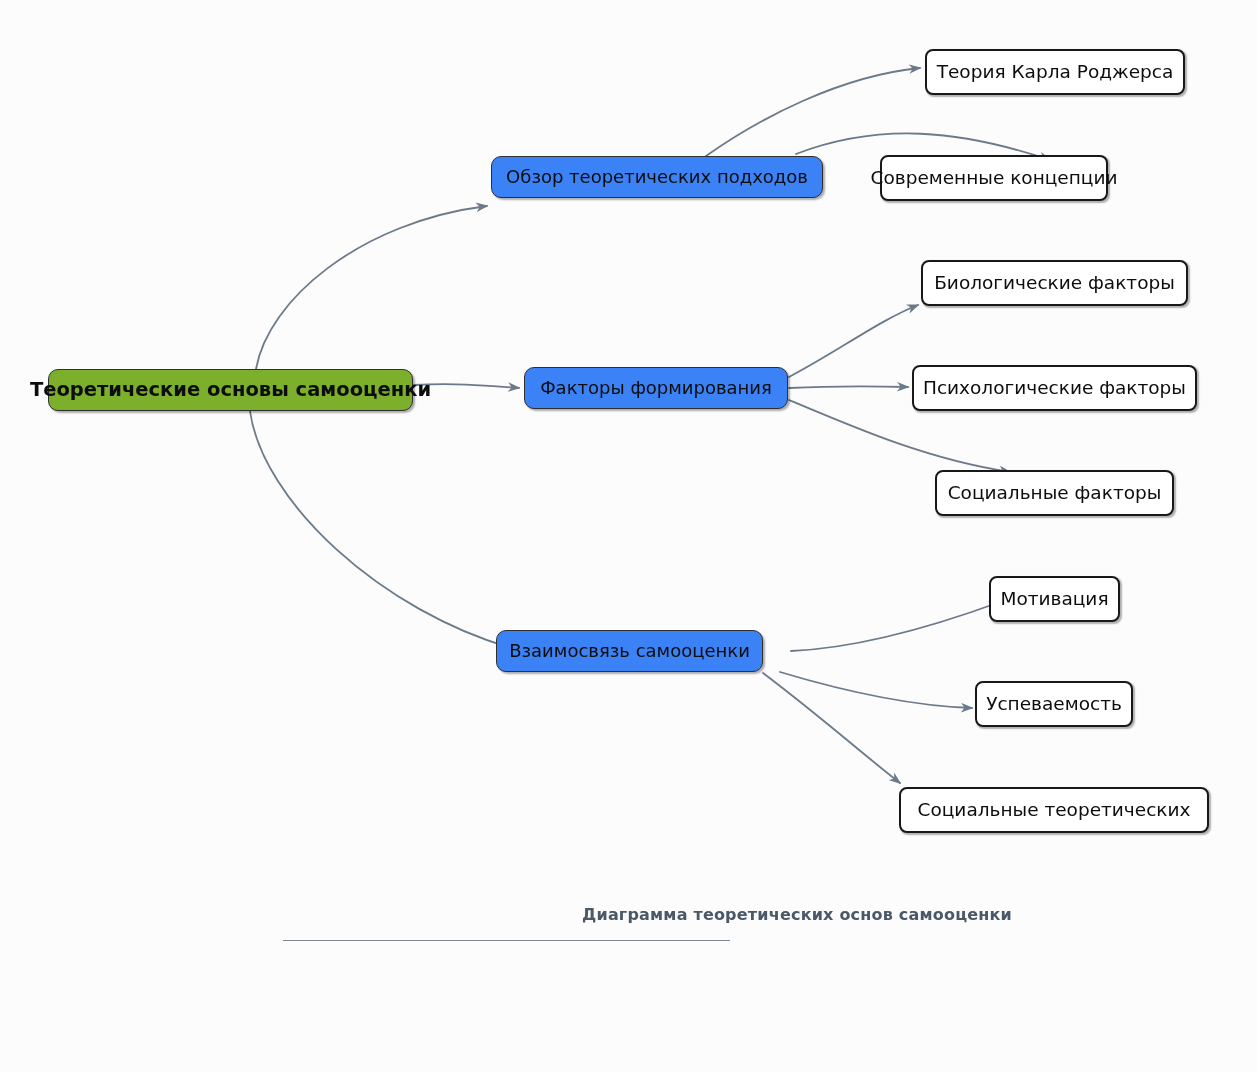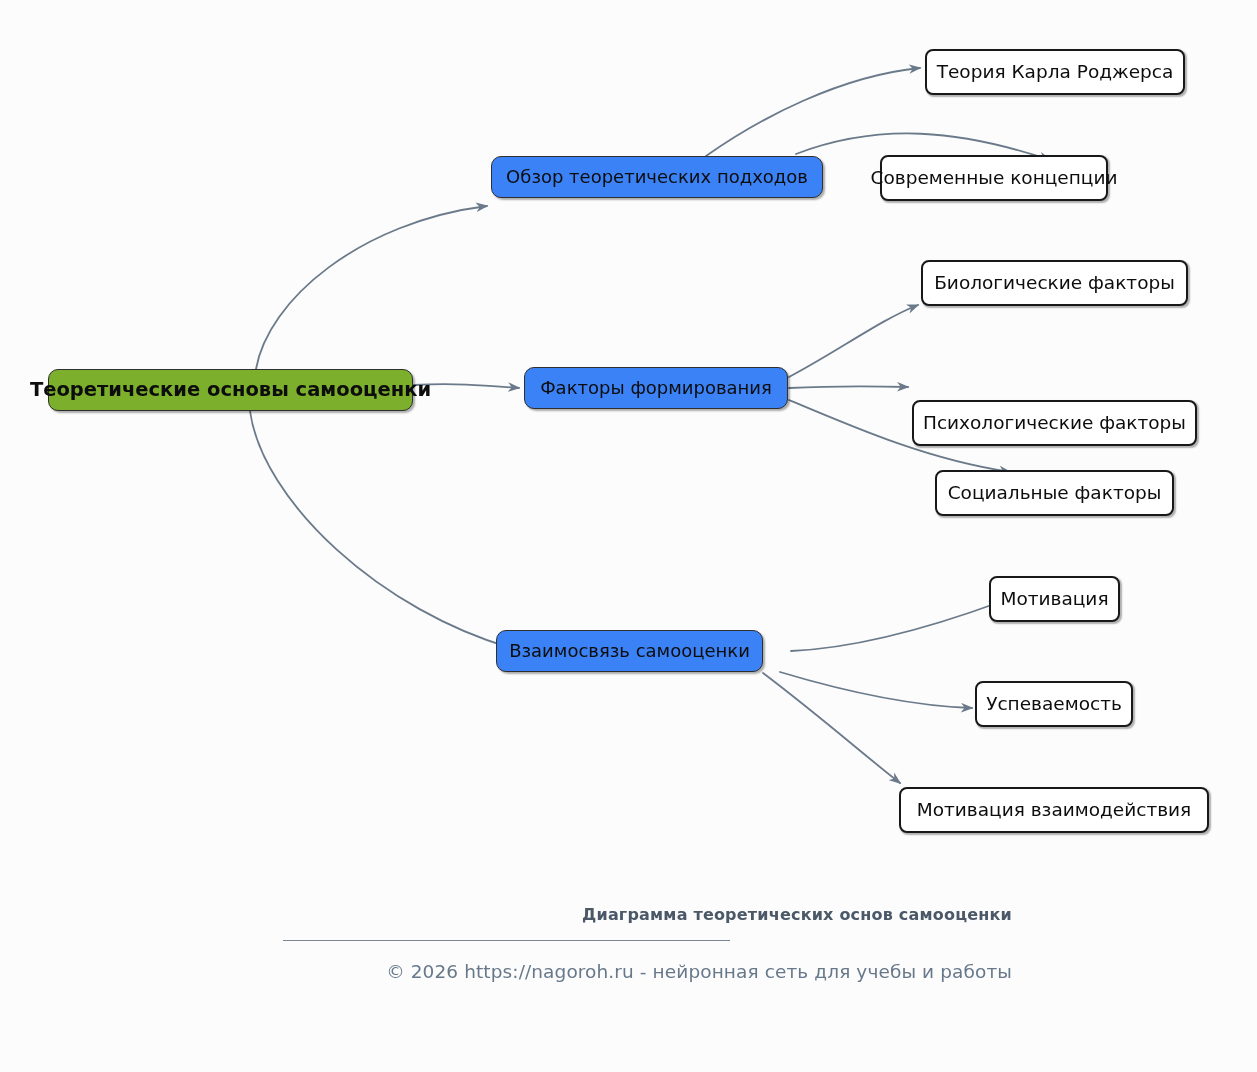--- a/index.html
+++ b/index.html
@@ -144,39 +144,38 @@
       </div>
       <div class="node node-leaf" style="left: 880px; top: 155px; width: 228px; height: 46px;">
         <span class="node-label">Современные концепции</span>
       </div>
       <div class="node node-branch" style="left: 524px; top: 367px; width: 264px; height: 42px;">
         <span class="node-label">Факторы формирования</span>
       </div>
       <div class="node node-leaf" style="left: 921px; top: 260px; width: 267px; height: 46px;">
         <span class="node-label">Биологические факторы</span>
       </div>
-      <div class="node node-leaf" style="left: 912px; top: 365px; width: 285px; height: 46px; margin-top: 35px;">
+      <div class="node node-leaf" style="left: 912px; top: 365px; width: 285px; height: 46px;">
         <span class="node-label">Психологические факторы</span>
       </div>
       <div class="node node-leaf" style="left: 935px; top: 470px; width: 239px; height: 46px;">
         <span class="node-label">Социальные факторы</span>
       </div>
       <div class="node node-branch" style="left: 496px; top: 630px; width: 267px; height: 42px;">
         <span class="node-label">Взаимосвязь самооценки</span>
       </div>
       <div class="node node-leaf" style="left: 989px; top: 576px; width: 131px; height: 46px;">
         <span class="node-label">Мотивация</span>
       </div>
       <div class="node node-leaf" style="left: 975px; top: 681px; width: 158px; height: 46px;">
         <span class="node-label">Успеваемость</span>
       </div>
       <div class="node node-leaf" style="left: 899px; top: 787px; width: 310px; height: 46px;">
-        <span class="node-label">Мотивация взаимодействия</span>
+        <span class="node-label">Социальные теоретических</span>
       </div>
     </div>
 
   <div id="footer">
     <div id="footer-title">Диаграмма теоретических основ самооценки</div>
     <div id="footer-divider"></div>
-    <div id="footer-copyright">© 2026 https://nagoroh.ru - нейронная сеть для учебы и работы</div>
   </div>
 
 </div>
 
 </body></html>

